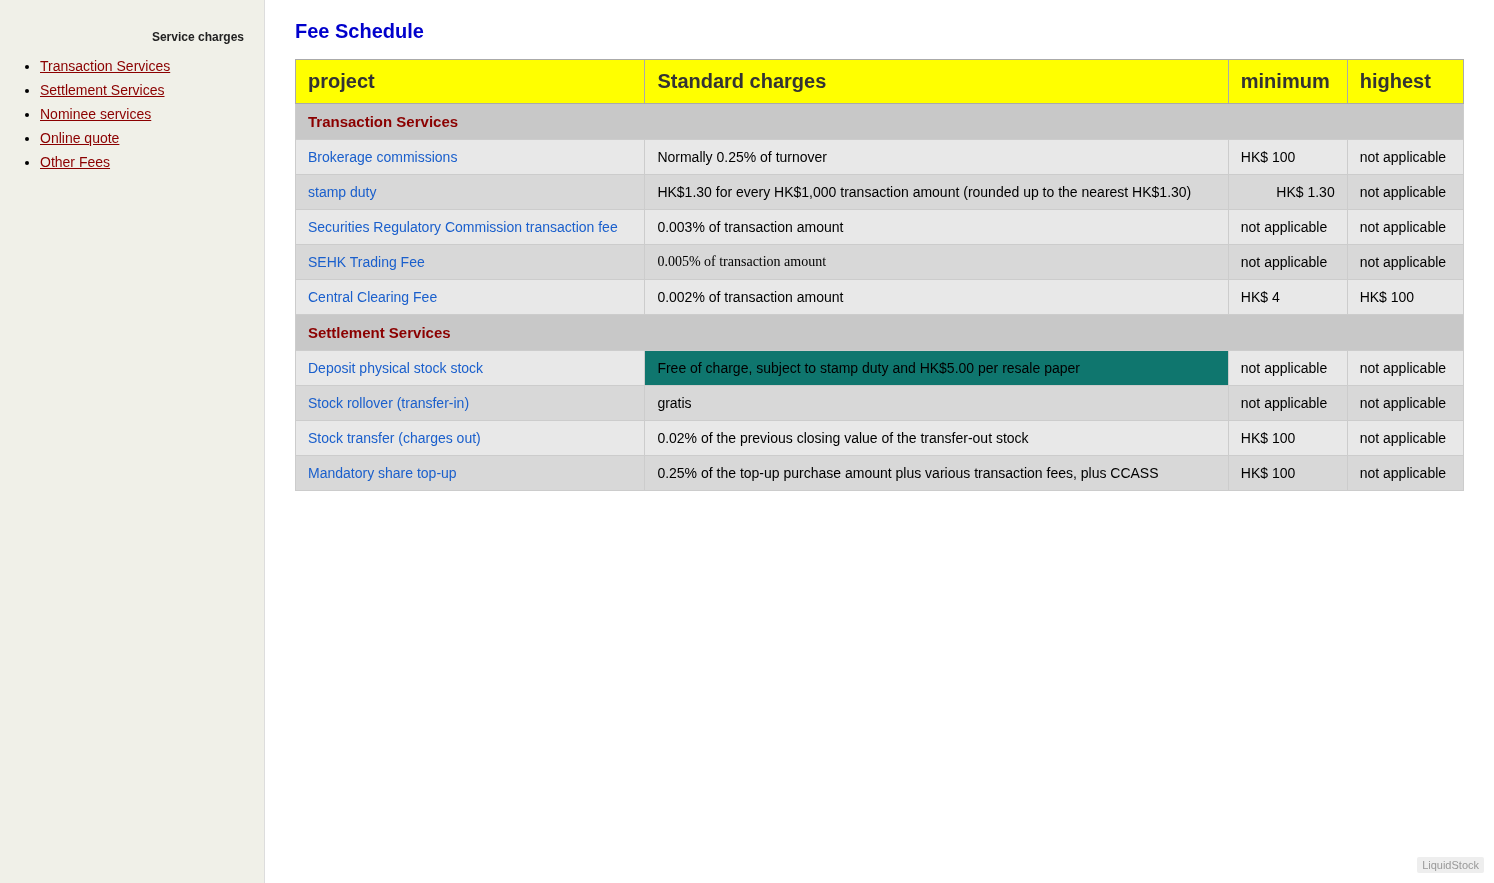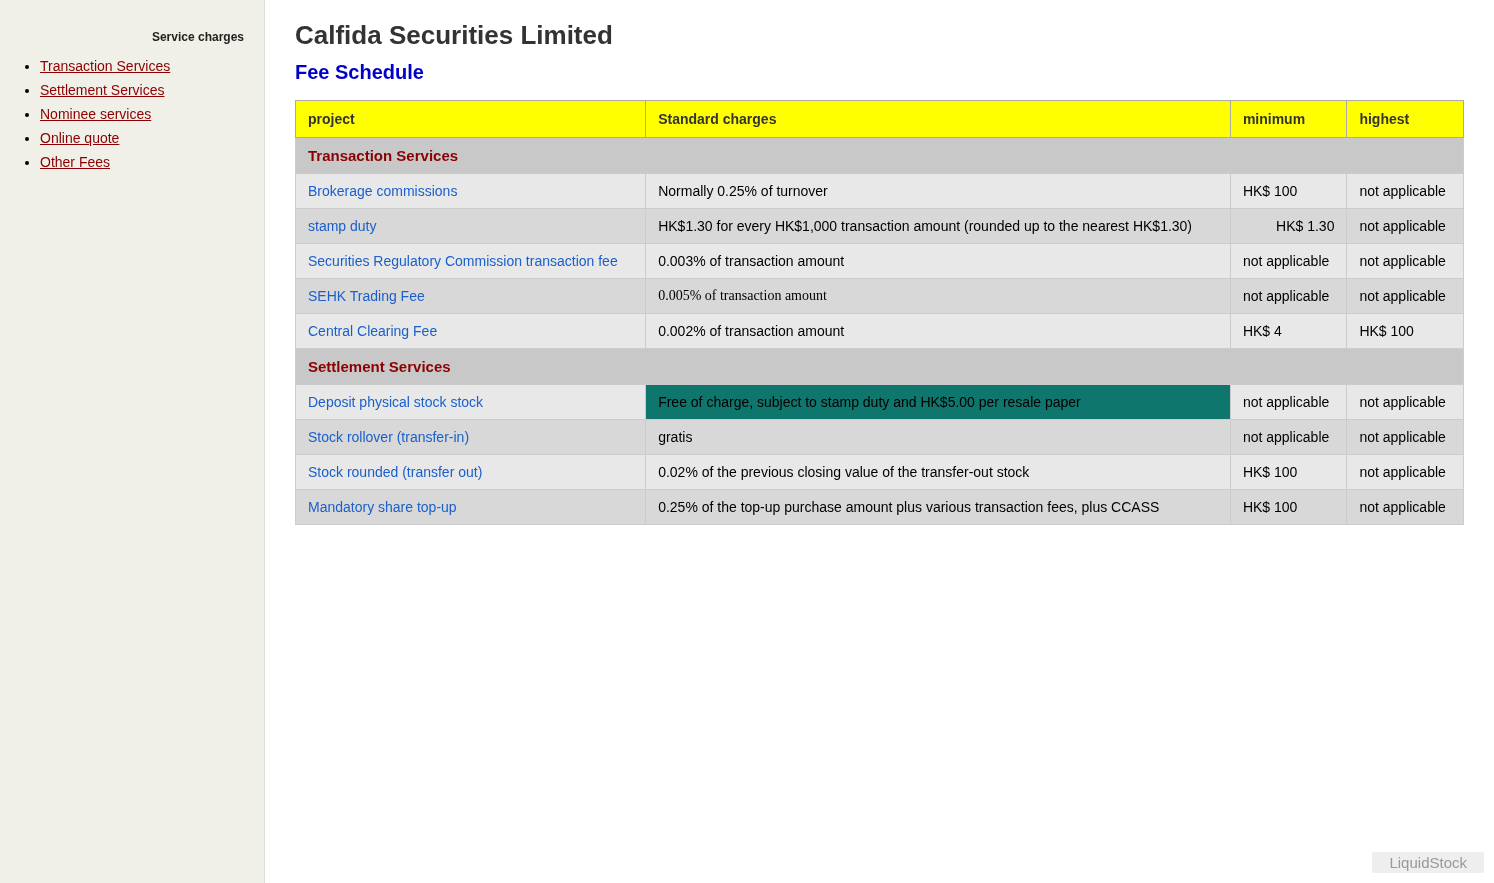--- a/index.html
+++ b/index.html
@@ -59,21 +59,21 @@
       border-collapse: collapse;
       border: 1px solid #aaa;
     }
     thead tr th {
       background: #ffff00;
       color: #333;
       font-weight: bold;
       padding: 10px 12px;
       text-align: left;
       border: 1px solid #aaa;
-      font-size: 14px;
+      font-size: 20px;
     }
     tbody tr td {
       padding: 9px 12px;
       border: 1px solid #ccc;
       font-size: 14px;
       vertical-align: top;
     }
     tbody tr:nth-child(odd) td {
       background: #e8e8e8;
     }
@@ -87,43 +87,42 @@
       font-size: 15px;
       padding: 9px 12px;
     }
     .project-cell {
       color: #1a5fcc;
     }
     .watermark {
       position: fixed;
       bottom: 10px;
       right: 10px;
-      font-size: 15px;
+      font-size: 11px;
       color: #999;
       background: #eee;
-      padding: 2px 17px;
+      padding: 2px 5px;
       border-radius: 2px;
     }
   </style>
 </head>
 <body>
 
 <div id="sidebar">
   <h3>Service charges</h3>
   <ul id="sidebar-list">
       <li><a href="#">Transaction Services</a></li>
       <li><a href="#">Settlement Services</a></li>
       <li><a href="#">Nominee services</a></li>
       <li><a href="#">Online quote</a></li>
       <li><a href="#">Other Fees</a></li>
     </ul>
 </div>
 
 <div id="main">
-  <h1>Calfida Securities Limited</h1>
   <h2>Fee Schedule</h2>
 
   <table>
     <thead>
       <tr id="table-header-row">
           <th>project</th>
           <th>Standard charges</th>
           <th>minimum</th>
           <th>highest</th>
         </tr>
@@ -171,21 +170,21 @@
           <td style="background: rgb(232, 232, 232);">not applicable</td>
           <td style="background: rgb(232, 232, 232);">not applicable</td>
         </tr>
         <tr>
           <td class="project-cell" style="background: rgb(216, 216, 216);">Stock rollover (transfer-in)</td>
           <td style="background: rgb(216, 216, 216);">gratis</td>
           <td style="background: rgb(216, 216, 216);">not applicable</td>
           <td style="background: rgb(216, 216, 216);">not applicable</td>
         </tr>
         <tr>
-          <td class="project-cell" style="background: rgb(232, 232, 232);">Stock rounded (transfer out)</td>
+          <td class="project-cell" style="background: rgb(232, 232, 232);">Stock transfer (charges out)</td>
           <td style="background: rgb(232, 232, 232);">0.02% of the previous closing value of the transfer-out stock</td>
           <td style="background: rgb(232, 232, 232);">HK$ 100</td>
           <td style="background: rgb(232, 232, 232);">not applicable</td>
         </tr>
         <tr>
           <td class="project-cell" style="background: rgb(216, 216, 216);">Mandatory share top-up</td>
           <td style="background: rgb(216, 216, 216);">0.25% of the top-up purchase amount plus various transaction fees, plus CCASS</td>
           <td style="background: rgb(216, 216, 216);">HK$ 100</td>
           <td style="background: rgb(216, 216, 216);">not applicable</td>
         </tr>

